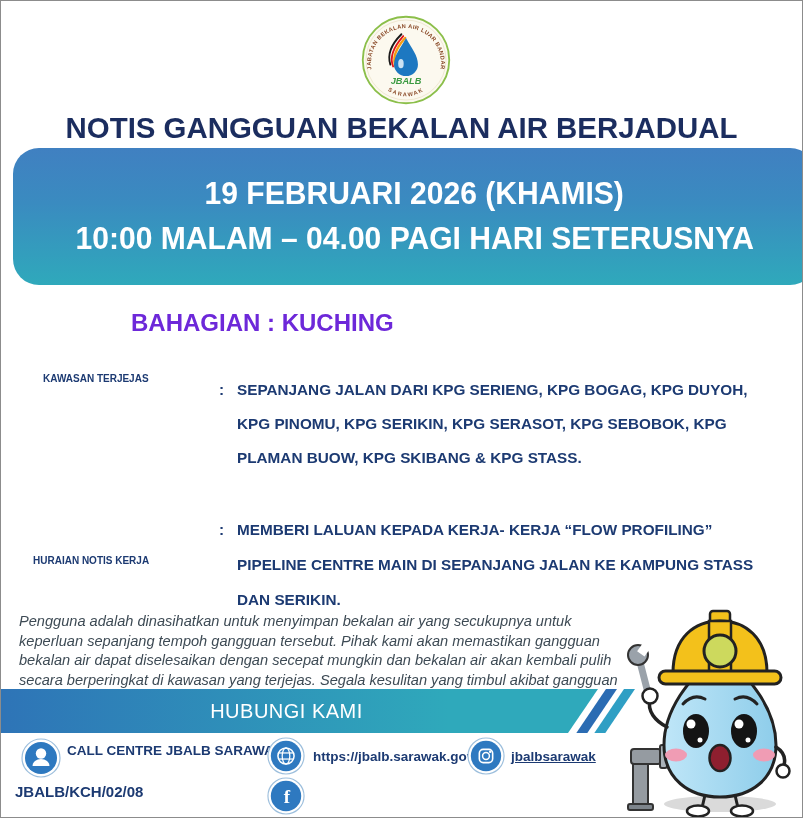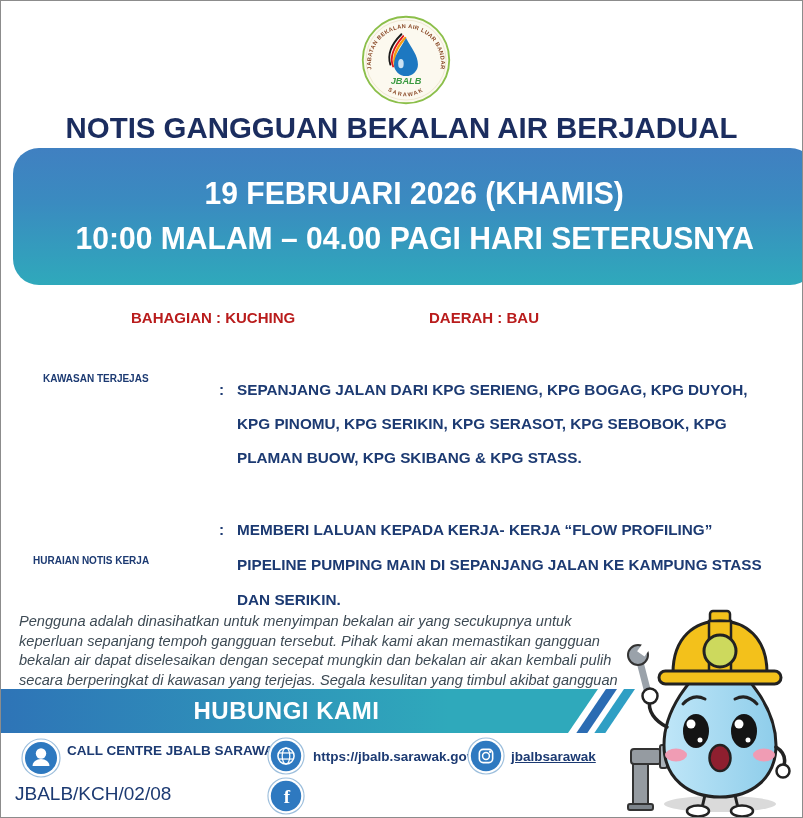--- a/index.html
+++ b/index.html
@@ -15,21 +15,21 @@
     font-size:30px;font-weight:bold;color:#1b2d5f;letter-spacing:0px;
     transform:scaleX(0.98);
   }
   .schedule-banner{
     position:absolute;left:12px;top:147px;width:803px;height:137px;
     background:linear-gradient(180deg,#4080c1 0%,#3a8bc0 40%,#2fa9bb 100%);
     display:flex;flex-direction:column;align-items:center;justify-content:center;gap:9px;border-radius:26px;
   }
   .schedule-line{color:#ffffff;font-weight:bold;font-size:31px;transform:scaleX(0.97);white-space:nowrap;}
   
-  .loc{position:absolute;top:308px;font-size:15px;font-weight:bold;color:#b91c1c;}
+  .loc{position:absolute;top:308px;font-size:24px;font-weight:bold;color:#6d28d9;}
   .loc.bahagian{left:130px;}
   .loc.daerah{left:428px;}
   
   .sec-label{position:absolute;font-size:10px;font-weight:bold;color:#1c3a72;white-space:nowrap;}
   .sec-body{
     position:absolute;left:218px;width:548px;font-size:15.3px;font-weight:bold;color:#1c3a72;
   }
   .sec-body .colon{position:absolute;left:0;top:0;}
   .sec-body .sec-text{display:block;margin-left:18px;}
   #kawasan-label{left:42px;top:372px;}
@@ -41,36 +41,36 @@
     position:absolute;left:18px;top:611px;width:608px;
     font-size:14.6px;font-style:italic;color:#3d4a54;line-height:19.6px;
   }
   
   .contact-banner{
     position:absolute;left:0;top:688px;width:597px;height:44px;
     background:linear-gradient(90deg,#2e74b7 0%,#2fa9bb 75%);
     clip-path:polygon(0 0,100% 0,calc(100% - 30px) 100%,0 100%);
     display:flex;align-items:center;justify-content:center;
   }
-  .contact-banner .txt{color:#fff;font-weight:bold;font-size:24px;letter-spacing:.5px;padding-right:26px;}
+  .contact-banner .txt{color:#fff;font-weight:normal;font-size:20px;letter-spacing:.5px;padding-right:26px;}
   .stripe{position:absolute;top:688px;height:44px;width:11px;transform:skewX(-34deg);transform-origin:0 0;}
   .stripe.s1{left:605px;background:#2b6cb3;}
   .stripe.s2{left:623px;background:#2f9fc4;}
   
   .f-icon{position:absolute;width:38px;height:38px;}
   .f-text{position:absolute;font-weight:bold;color:#1c3a72;font-size:13.5px;line-height:17px;}
   #call-icon{left:20px;top:737px;width:40px;height:40px;}
   #call-text{left:66px;top:741px;}
   #web-icon{left:266px;top:736px;}
   #web-text{left:312px;top:747px;}
   #fb-icon{left:266px;top:776px;}
   #fb-text{left:312px;top:787px;margin-top:44px;}
   #ig-icon{left:466px;top:736px;}
   #ig-text{left:510px;top:747px;text-decoration:underline;}
-  .ref-code{position:absolute;left:14px;top:782px;font-size:19px;font-weight:normal;color:#1c3a72;}
+  .ref-code{position:absolute;left:14px;top:782px;font-size:15px;font-weight:bold;color:#1c3a72;}
   .mascot-wrap{position:absolute;left:616px;top:598px;width:187px;height:220px;}
 </style>
 </head>
 <body>
 
 <div id="poster">
 
   <div class="logo-wrap">
     <svg viewBox="0 0 100 100" width="96" height="92">
       <circle cx="50" cy="50" r="47" fill="#fcf9ef" stroke="#8bbf4a" stroke-width="2"></circle>
@@ -95,32 +95,31 @@
   </div>
 
   <div class="main-title">NOTIS GANGGUAN BEKALAN AIR BERJADUAL</div>
 
   <div class="schedule-banner">
     <div class="schedule-line">19 FEBRUARI 2026 (KHAMIS)</div>
     <div class="schedule-line">10:00 MALAM – 04.00 PAGI HARI SETERUSNYA</div>
   </div>
 
   <div class="loc bahagian">BAHAGIAN : KUCHING</div>
-  <div class="loc daerah">DAERAH : BAU</div>
 
   <div id="kawasan-label" class="sec-label">KAWASAN TERJEJAS</div>
   <div id="kawasan-body" class="sec-body">
     <span class="colon">:</span>
     <span class="sec-text">SEPANJANG JALAN DARI KPG SERIENG, KPG BOGAG, KPG DUYOH, KPG PINOMU, KPG SERIKIN, KPG SERASOT, KPG SEBOBOK, KPG PLAMAN BUOW, KPG SKIBANG &amp; KPG STASS.</span>
   </div>
 
   <div id="huraian-label" class="sec-label">HURAIAN NOTIS KERJA</div>
   <div id="huraian-body" class="sec-body">
     <span class="colon">:</span>
-    <span class="sec-text">MEMBERI LALUAN KEPADA KERJA- KERJA “FLOW PROFILING” PIPELINE PUMPING MAIN DI SEPANJANG JALAN KE KAMPUNG STASS DAN SERIKIN.</span>
+    <span class="sec-text">MEMBERI LALUAN KEPADA KERJA- KERJA “FLOW PROFILING” PIPELINE CENTRE MAIN DI SEPANJANG JALAN KE KAMPUNG STASS DAN SERIKIN.</span>
   </div>
 
   <div class="advisory">Pengguna adalah dinasihatkan untuk menyimpan bekalan air yang secukupnya untuk keperluan sepanjang tempoh gangguan tersebut. Pihak kami akan memastikan gangguan bekalan air dapat diselesaikan dengan secepat mungkin dan bekalan air akan kembali pulih secara berperingkat di kawasan yang terjejas. Segala kesulitan yang timbul akibat gangguan ini adalah sangat dikesali.</div>
 
   <div class="contact-banner">
     <span class="txt">HUBUNGI KAMI</span>
   </div>
   <div class="stripe s1"></div>
   <div class="stripe s2"></div>
 

